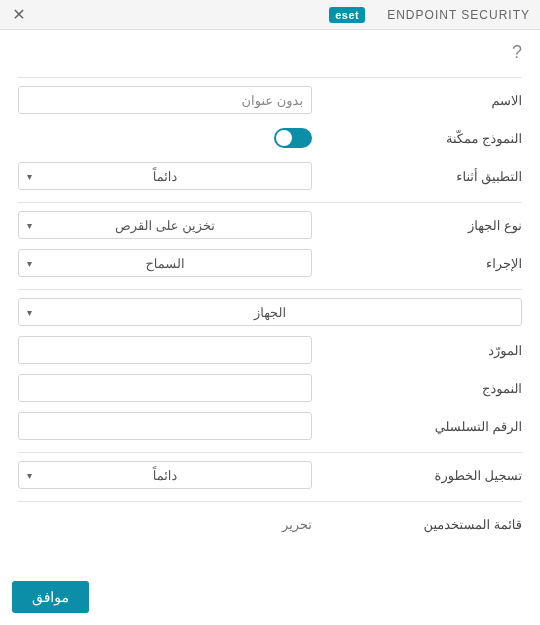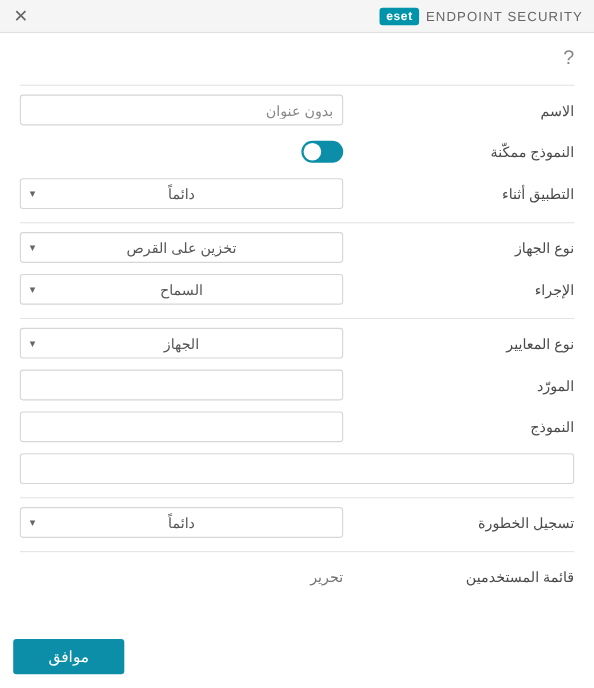--- a/index.html
+++ b/index.html
@@ -22,21 +22,21 @@
   padding: 0 10px;
   direction: ltr;
 }
 .close-x {
   width: 18px; height: 18px;
   display: flex; align-items: center; justify-content: center;
   color: #666; cursor: pointer;
   font-size: 16px;
 }
 .brand {
-  display: flex; align-items: center; gap: 6px;
+  display: flex; align-items: center; gap: 22px;
   color: #666; font-size: 12px; letter-spacing: 1px;
 }
 .brand-badge {
   background: #0094aa;
   color: #fff;
   font-weight: bold;
   font-size: 11px;
   padding: 2px 6px;
   border-radius: 3px;
   letter-spacing: 0.5px;
@@ -137,21 +137,21 @@
 .footer {
   position: absolute;
   bottom: 12px;
   left: 12px;
 }
 .btn-primary {
   background: #0d8ea8;
   color: #fff;
   border: none;
   border-radius: 3px;
-  padding: 8px 32px;
+  padding: 8px 20px;
   font-size: 14px;
   cursor: pointer;
   font-family: inherit;
 }
 </style>
 </head>
 <body>
 
 <div class="titlebar">
   <div class="close-x">✕</div>
@@ -207,41 +207,41 @@
         <div class="select">
           <span class="sval">السماح</span>
           <span class="chev">▾</span>
         </div>
       </div>
     </div>
   </div>
 
   <div class="section">
     <div class="row">
-      <div class="label">نوع المعايير</div>
       <div class="control">
         <div class="select">
           <span class="sval">الجهاز</span>
           <span class="chev">▾</span>
         </div>
       </div>
     </div>
     <div class="row">
       <div class="label">المورّد</div>
       <div class="control">
         <input class="text-input" type="text" style="">
       </div>
     </div>
     <div class="row">
       <div class="label">النموذج</div>
       <div class="control">
         <input class="text-input" type="text" style="">
       </div>
     </div>
     <div class="row">
+      <div class="label">الرقم التسلسلي</div>
       <div class="control">
         <input class="text-input" type="text" style="">
       </div>
     </div>
   </div>
 
   <div class="section">
     <div class="row">
       <div class="label">تسجيل الخطورة</div>
       <div class="control">

